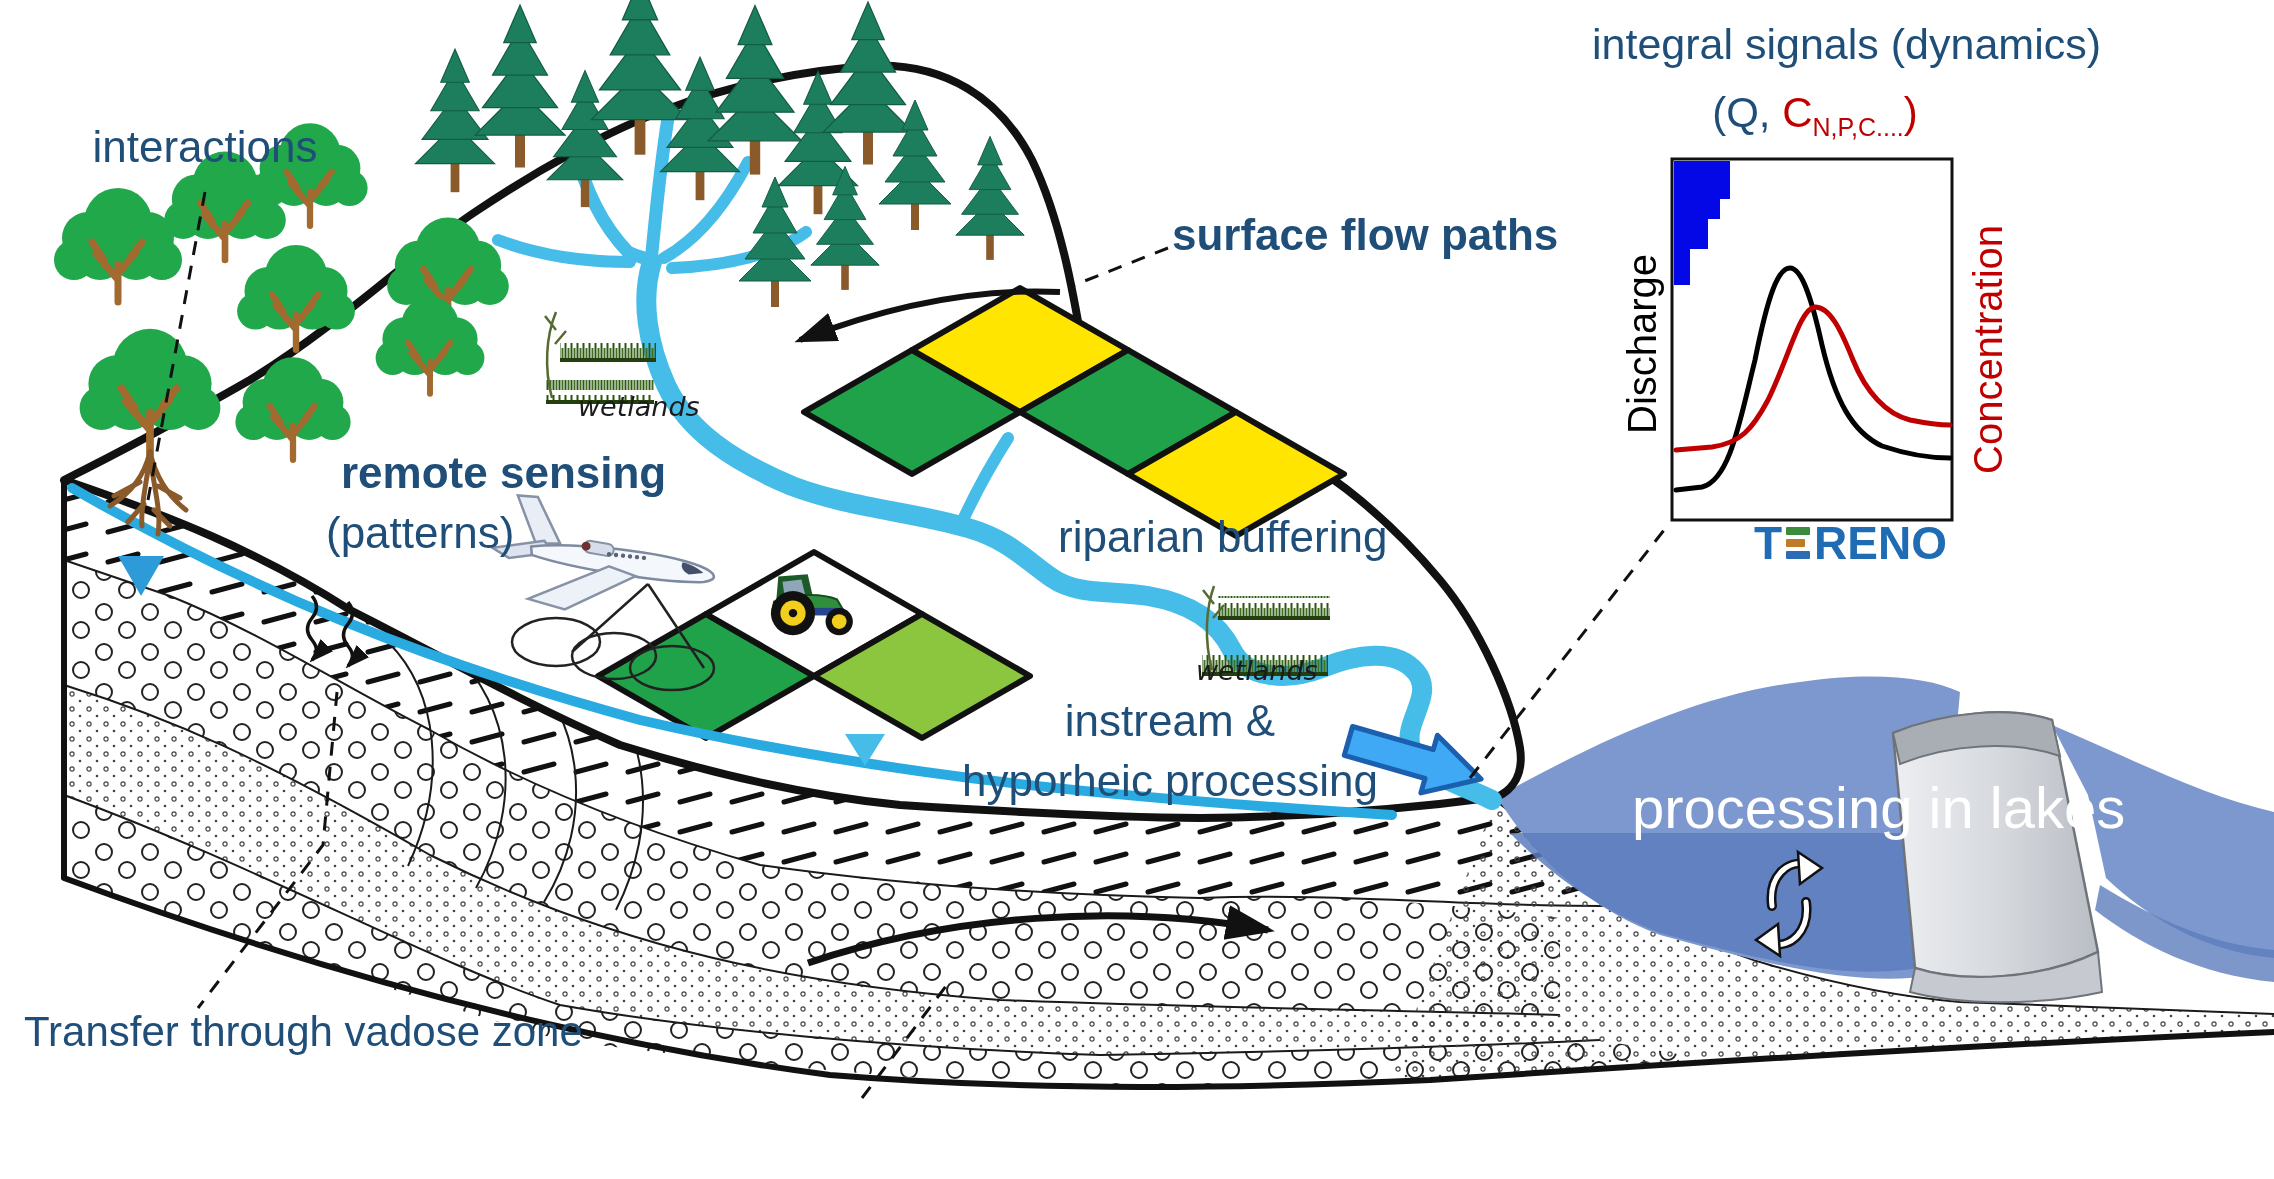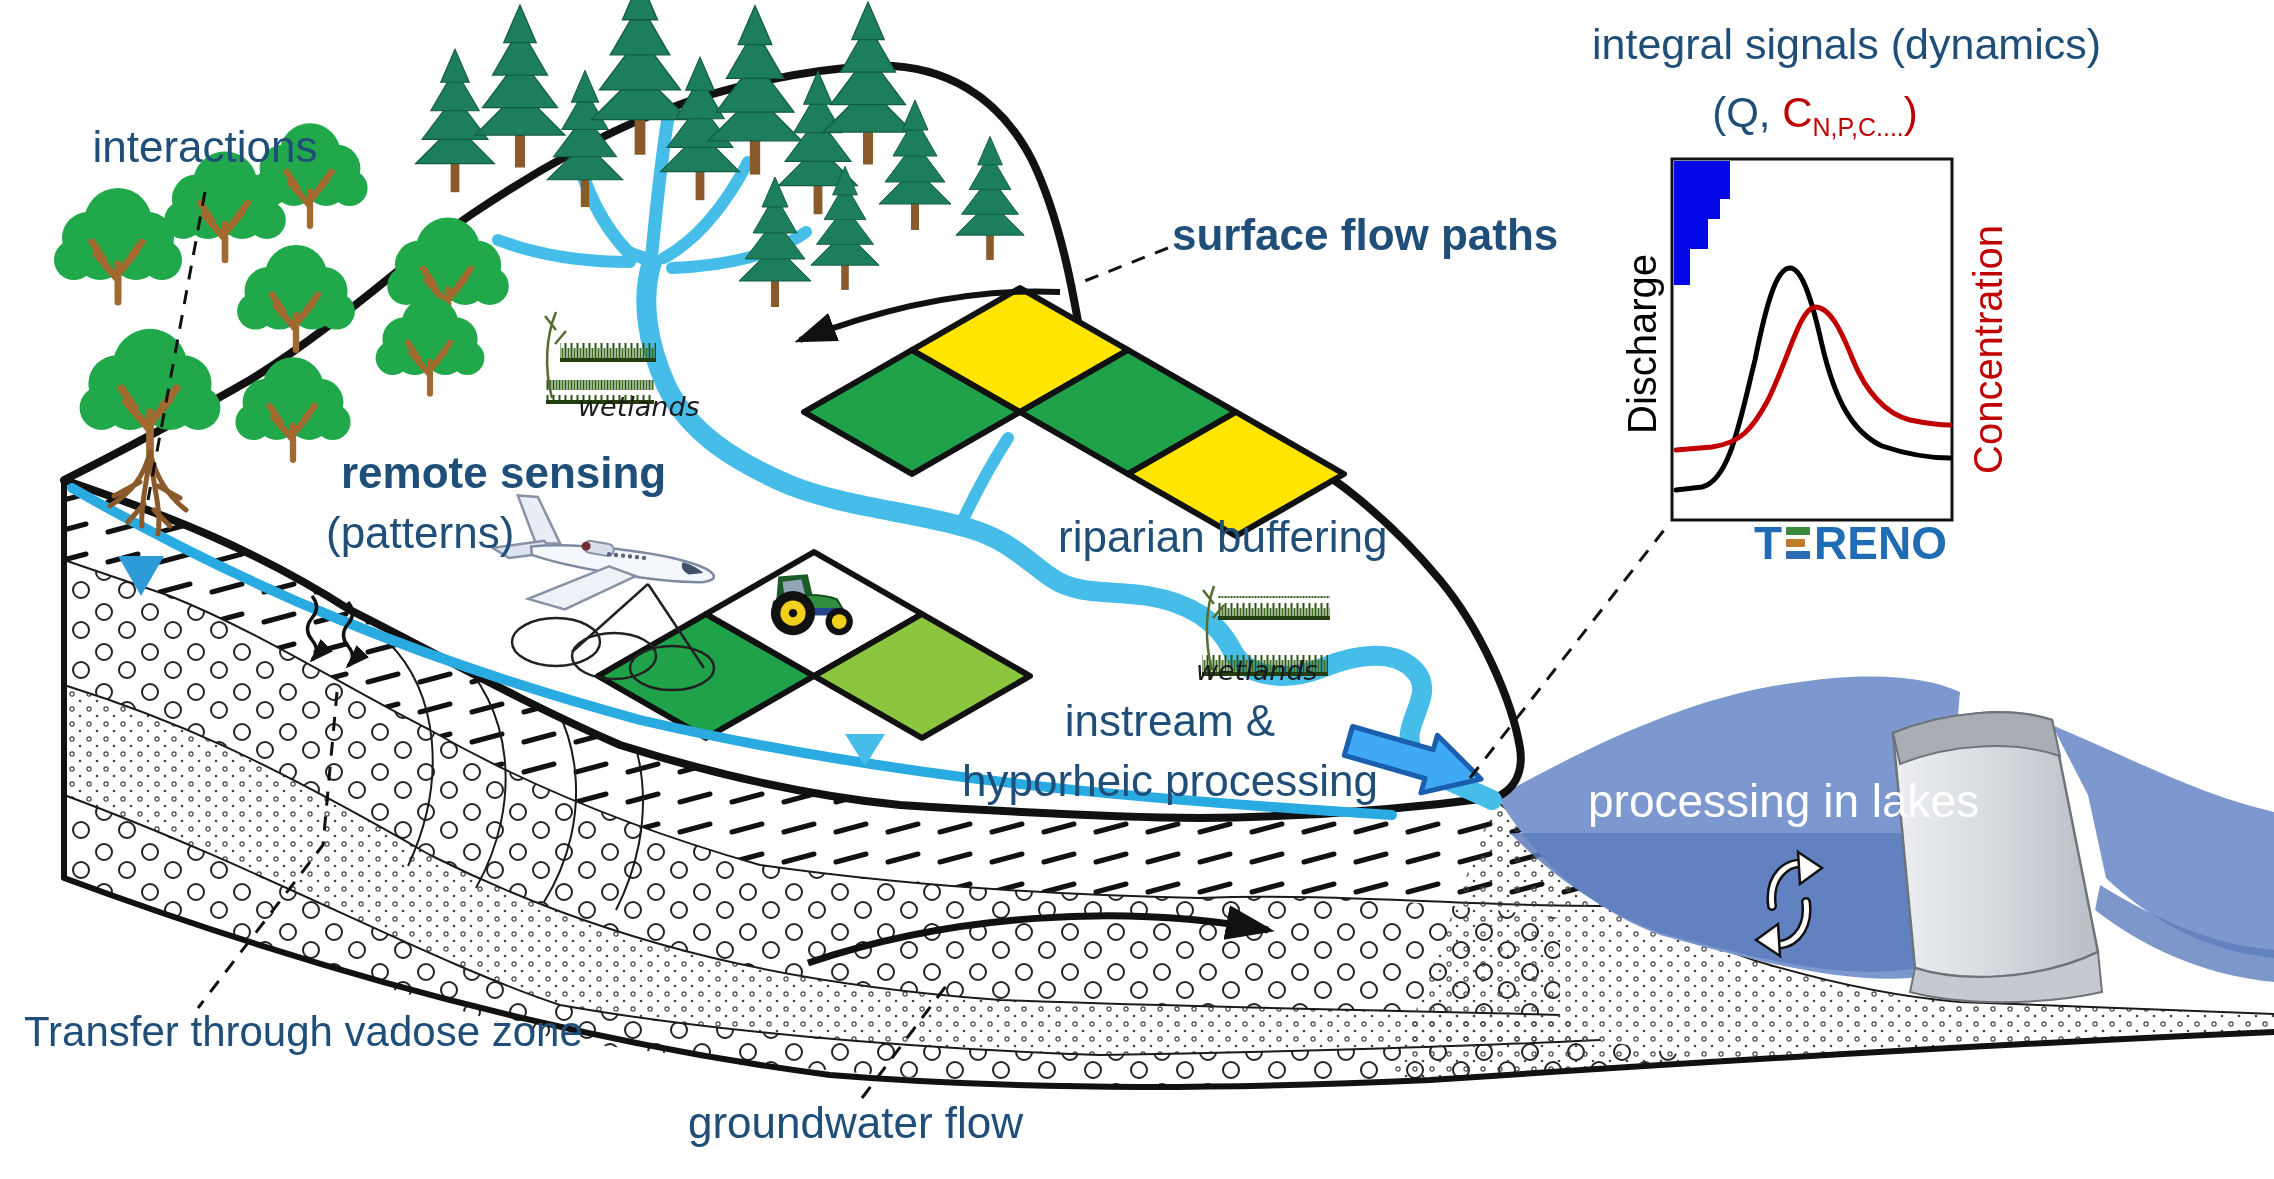--- a/index.html
+++ b/index.html
@@ -297,25 +297,24 @@
 <div class="lbl" style="left:1172px;top:210px;font-weight:bold;">surface flow paths</div>
 
 <div class="lbl" style="left:341px;top:448px;font-weight:bold;">remote sensing</div>
 <div class="lbl" style="left:326px;top:508px;">(patterns)</div>
 
 <div class="lbl" style="left:1058px;top:512px;">riparian buffering</div>
 
 <div class="lbl ctr" style="left:950px;top:696px;width:440px;">instream &amp;</div>
 <div class="lbl ctr" style="left:950px;top:756px;width:440px;">hyporheic processing</div>
 
-<div class="lbl white" style="left:1588px;top:776px;font-size:46px;">processing in lakes</div>
+<div class="lbl white" style="left:1632px;top:776px;font-size:58px;">processing in lakes</div>
 
 <div class="lbl" style="left:24px;top:1008px;font-size:42px;text-align:right;">Transfer through vadose zone</div>
 
-<div class="lbl" style="left:688px;top:1098px;">groundwater flow</div>
 
 <div class="wet" style="left:578px;top:356px;">wetlands</div>
 <div class="wet" style="left:1196px;top:620px;">wetlands</div>
 
 <div class="lbl ctr" style="left:1592px;top:20px;width:460px;font-size:43px;">integral signals (dynamics)</div>
 <div class="lbl ctr inset-sub" style="left:1650px;top:92px;width:330px;"><span>(Q, </span><span class="red">C</span><sub class="red">N,P,C....</sub><span class="red">)</span></div>
 
 <div class="vlab blk" style="left:1622px;top:434px;">Discharge</div>
 <div class="vlab red" style="left:1968px;top:474px;">Concentration</div>
 

